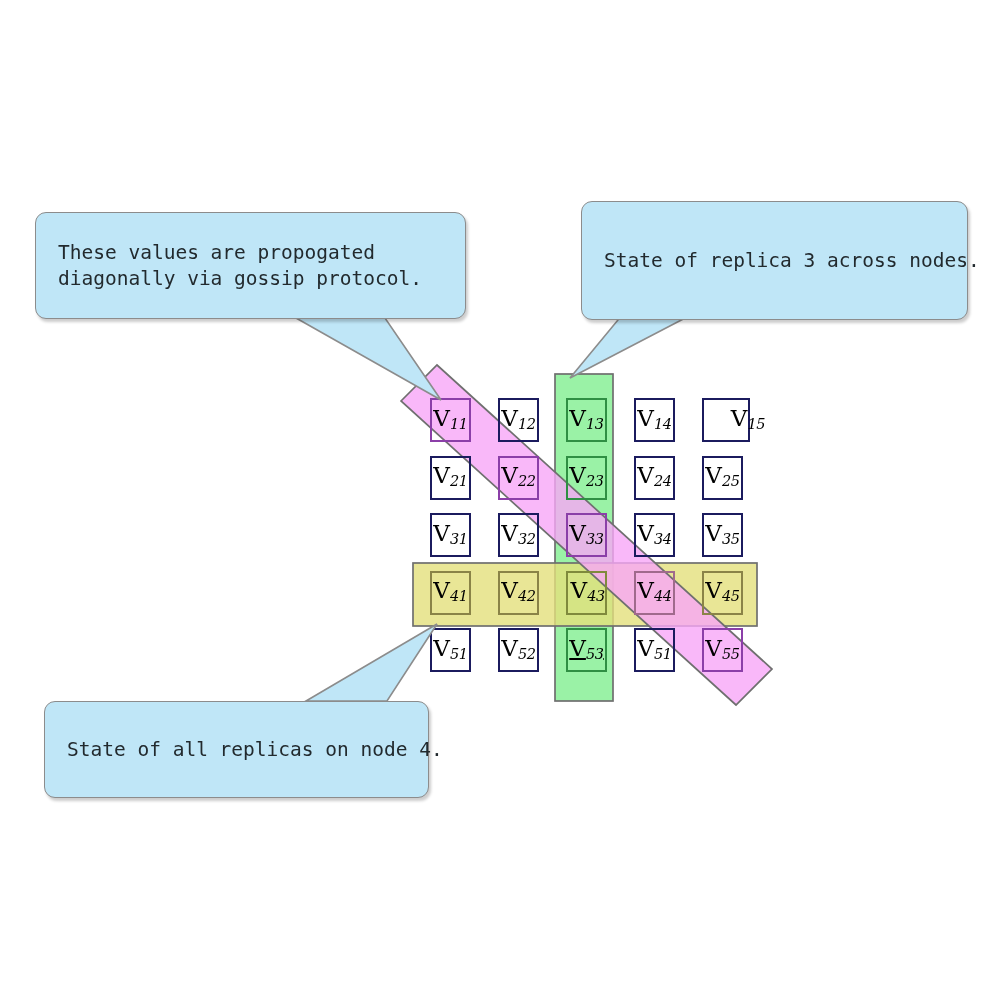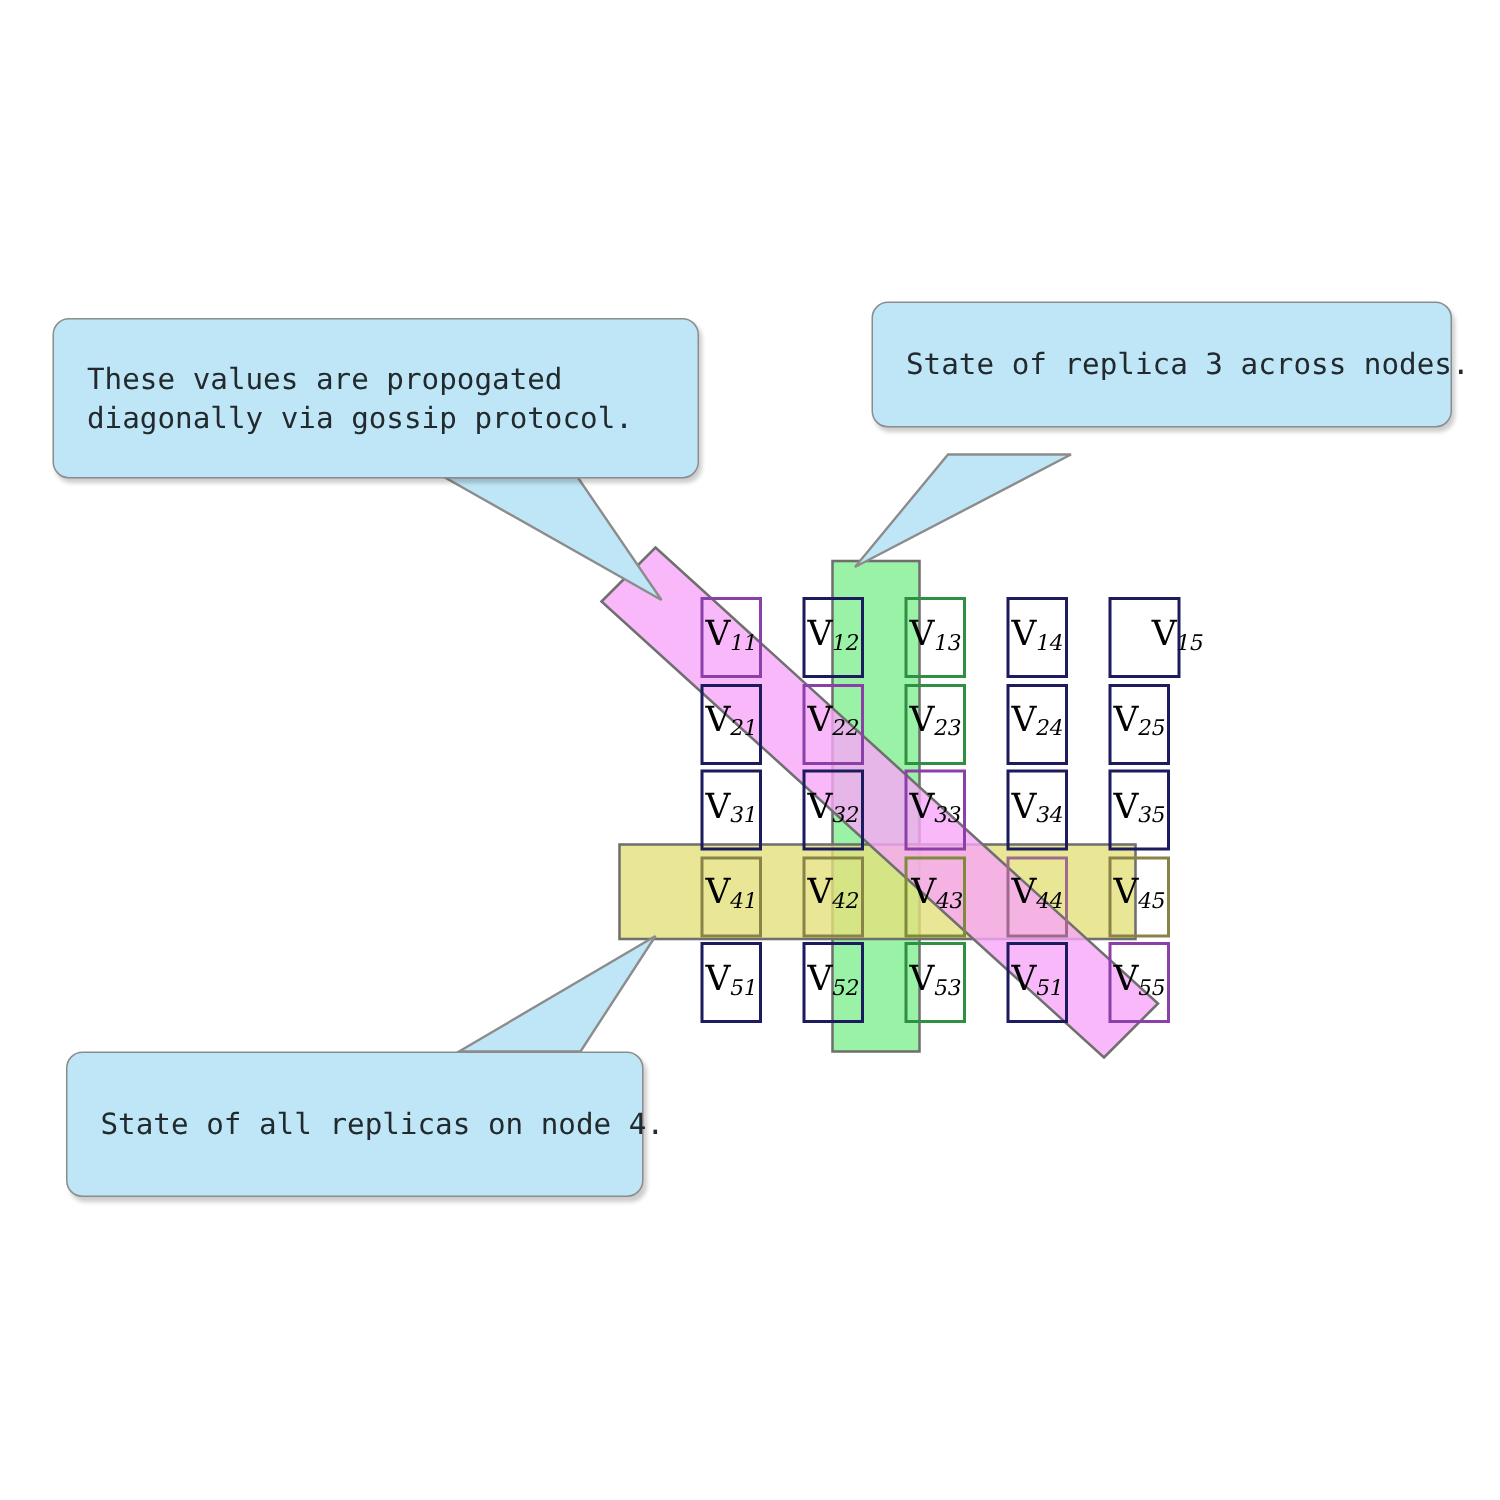--- a/index.html
+++ b/index.html
@@ -26,37 +26,37 @@
   .callout .txt{
     font-family:"DejaVu Sans Mono", monospace;
     font-size:19.5px;
     line-height:26px;
     color:#222a2e;
     white-space:pre;
     padding:0 22px;
     letter-spacing:0px;
   }
   #callout-diagonal{ left:35px;  top:212px; width:431px; height:107px; }
-  #callout-replica3{ left:581px; top:201px; width:387px; height:84px; }
+  #callout-replica3{ left:581px; top:201px; width:387px; height:119px; }
   #callout-node4{    left:44px;  top:701px; width:385px; height:97px;  }
 
   
   svg.layer{position:absolute;left:0;top:0;width:1000px;height:1000px;overflow:visible;}
   #tail-layer{z-index:30;}
   #band-col-layer{z-index:10;}
   #band-row-layer{z-index:12;}
   #band-diag-layer{z-index:14;}
 
   
   #grid{position:absolute;left:0;top:0;width:1000px;height:1000px;z-index:20;}
   .cell{
     position:absolute;
-    width:41px;height:54px;
+    width:41px;height:44px;
     box-sizing:border-box;
-    display:flex;align-items:center;justify-content:center;margin-left:37px;
+    display:flex;align-items:center;justify-content:center;
   }
   .cell .lbl{
     font-family:"DejaVu Serif", serif;
     font-size:23px;
     color:#000000;
     line-height:1;
     position:relative;
     top:-1px;
   }
   .cell .lbl sub{
@@ -150,21 +150,21 @@
       </div>
       <div class="cell v-row" style="left: 702px; top: 570.8px;">
         <span class="lbl">V<sub>45</sub></span>
       </div>
       <div class="cell v-plain" style="left: 430px; top: 628.4px;">
         <span class="lbl">V<sub>51</sub></span>
       </div>
       <div class="cell v-plain" style="left: 498px; top: 628.4px;">
         <span class="lbl">V<sub>52</sub></span>
       </div>
-      <div class="cell v-col" style="left: 566px; top: 628.4px;">
+      <div class="cell v-col" style="left: 566px; top: 628.4px; text-decoration: underline;">
         <span class="lbl">V<sub>53</sub></span>
       </div>
       <div class="cell v-plain" style="left: 634px; top: 628.4px;">
         <span class="lbl">V<sub>51</sub></span>
       </div>
       <div class="cell v-diag" style="left: 702px; top: 628.4px;">
         <span class="lbl">V<sub>55</sub></span>
       </div>
     </div>
 

